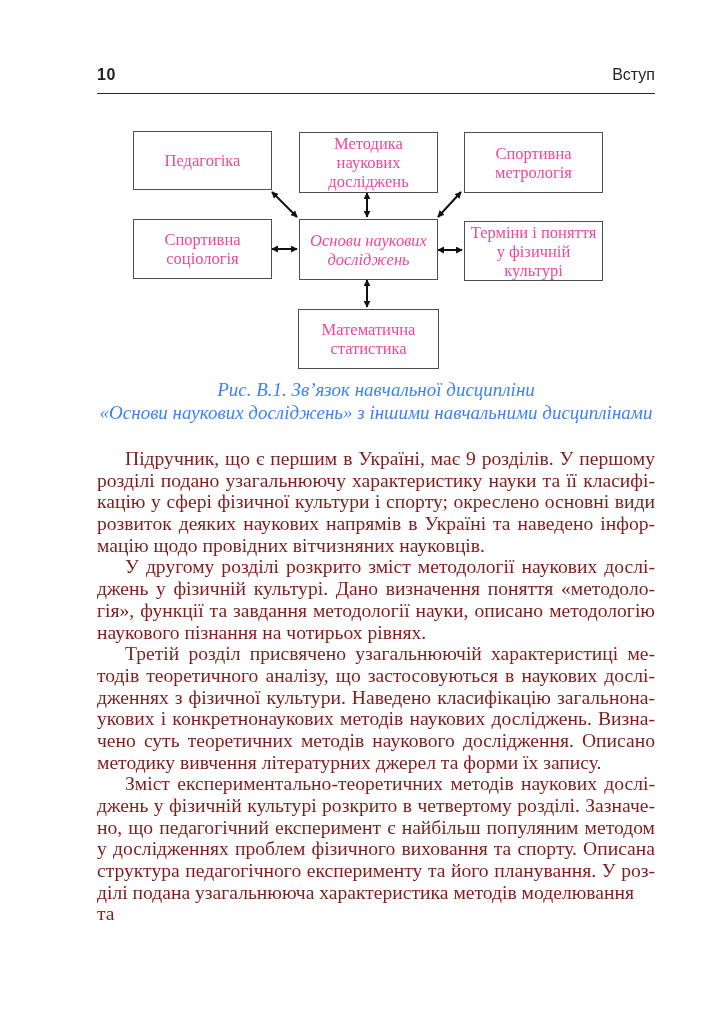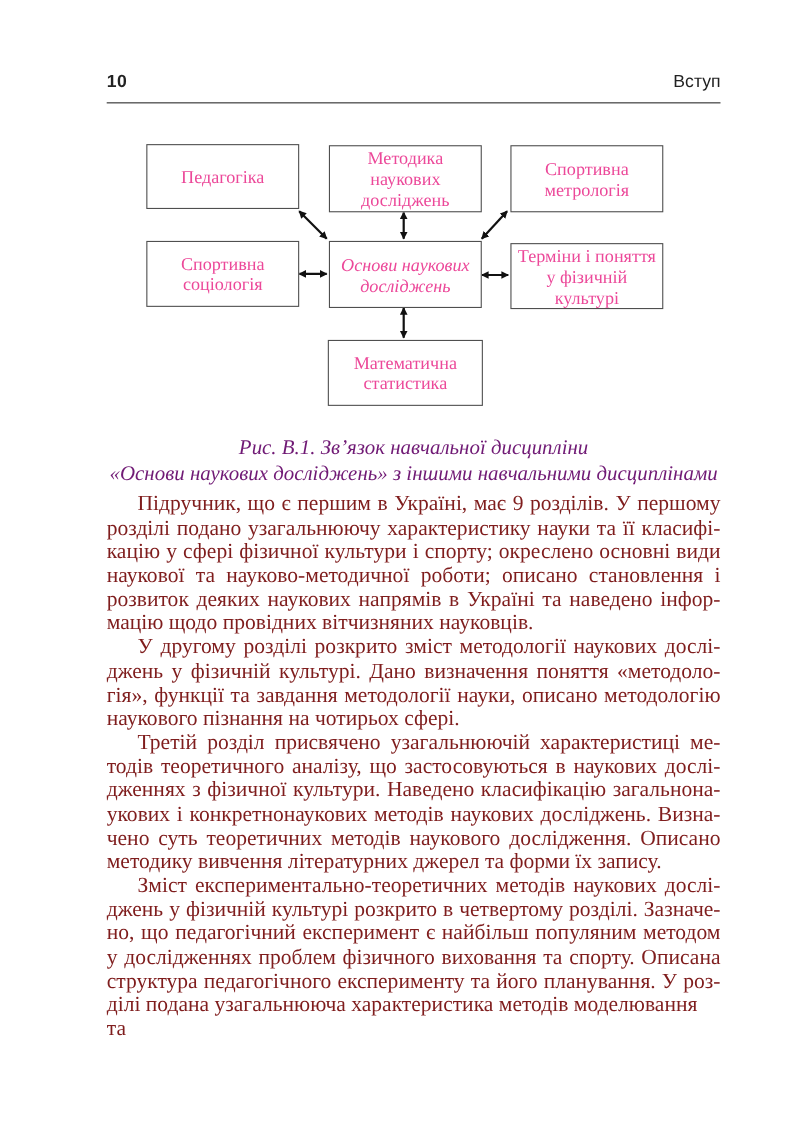--- a/index.html
+++ b/index.html
@@ -23,22 +23,22 @@
   .dbox span{white-space:nowrap;}
   #box-pedagogika{left:0;top:2;width:137px;height:57px;}
   #box-metodyka{left:166px;top:1px;width:137px;height:59px;}
   #box-sport-metrologia{left:331px;top:1px;width:137px;height:59px;}
   #box-sport-sociologia{left:0;top:88px;width:137px;height:58px;}
   #box-osnovy{left:166px;top:88px;width:137px;height:59px;font-style:italic;}
   #box-terminy{left:331px;top:90px;width:137px;height:58px;}
   #box-matematychna{left:165px;top:178px;width:139px;height:58px;}
   #arrow-layer{position:absolute;left:0;top:0;width:469px;height:236px;}
   
-  #figure-caption{position:absolute;left:62px;top:397px;width:628px;
-    font-style:italic;font-size:19px;line-height:22.5px;text-align:center;color:#701a75;}
+  #figure-caption{position:absolute;left:62px;top:379px;width:628px;
+    font-style:italic;font-size:19px;line-height:22.5px;text-align:center;color:#3b82f6;}
   
   #body-text{position:absolute;left:97px;top:448px;width:558px;
     font-size:19.6px;color:#7f1d1d;}
   .line{height:21.7px;line-height:21.7px;text-align:justify;text-align-last:justify;
     white-space:normal;}
   .line.first{text-indent:28px;}
   .line.last{text-align:left;text-align-last:left;}
 </style>
 </head>
 <body>
@@ -100,29 +100,28 @@
   <div id="figure-caption">
     <div>Рис. В.1. Зв’язок навчальної дисципліни</div>
     <div>«Основи наукових досліджень» з іншими навчальними дисциплінами</div>
   </div>
 
   <div id="body-text">
       <div>
         <div class="line first">Підручник, що є першим в Україні, має 9 розділів. У першому</div>
         <div class="line">розділі подано узагальнюючу характеристику науки та її класифі-</div>
         <div class="line">кацію у сфері фізичної культури і спорту; окреслено основні види</div>
-        <div class="line">наукової та науково-методичної роботи; описано становлення і</div>
         <div class="line">розвиток деяких наукових напрямів в Україні та наведено інфор-</div>
         <div class="line last">мацію щодо провідних вітчизняних науковців.</div>
       </div>
       <div>
         <div class="line first">У другому розділі розкрито зміст методології наукових дослі-</div>
         <div class="line">джень у фізичній культурі. Дано визначення поняття «методоло-</div>
         <div class="line">гія», функції та завдання методології науки, описано методологію</div>
-        <div class="line last">наукового пізнання на чотирьох сфері.</div>
+        <div class="line last">наукового пізнання на чотирьох рівнях.</div>
       </div>
       <div>
         <div class="line first">Третій розділ присвячено узагальнюючій характеристиці ме-</div>
         <div class="line">тодів теоретичного аналізу, що застосовуються в наукових дослі-</div>
         <div class="line">дженнях з фізичної культури. Наведено класифікацію загальнона-</div>
         <div class="line">укових і конкретнонаукових методів наукових досліджень. Визна-</div>
         <div class="line">чено суть теоретичних методів наукового дослідження. Описано</div>
         <div class="line last">методику вивчення літературних джерел та форми їх запису.</div>
       </div>
       <div>

